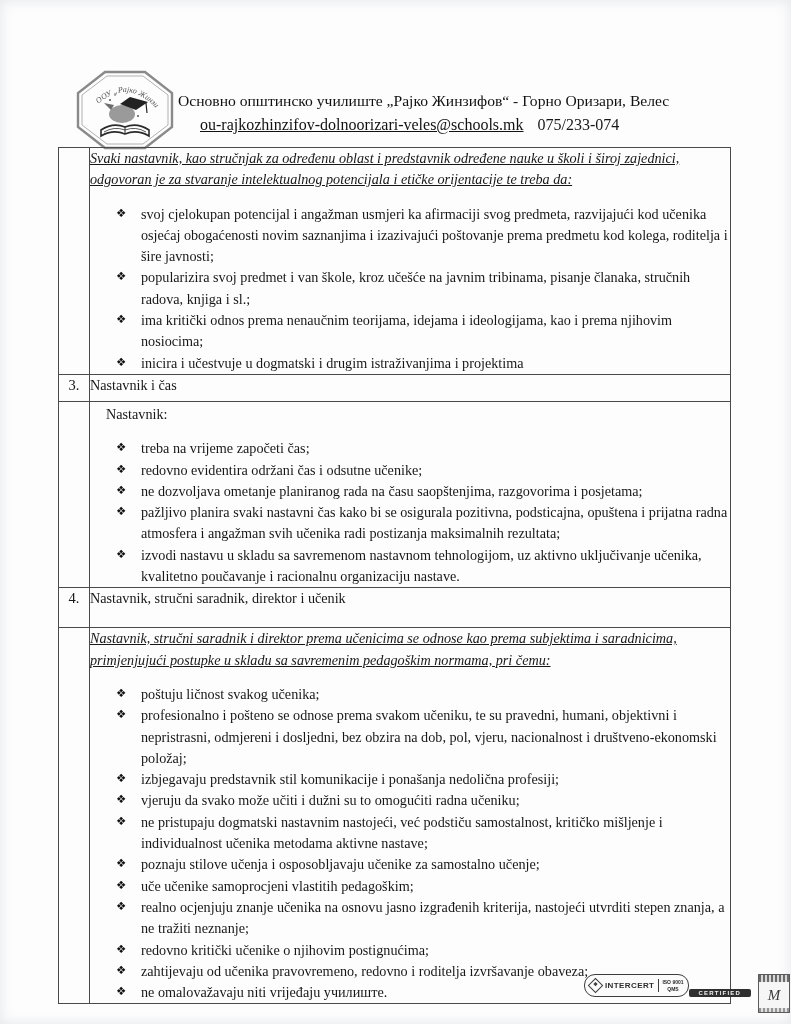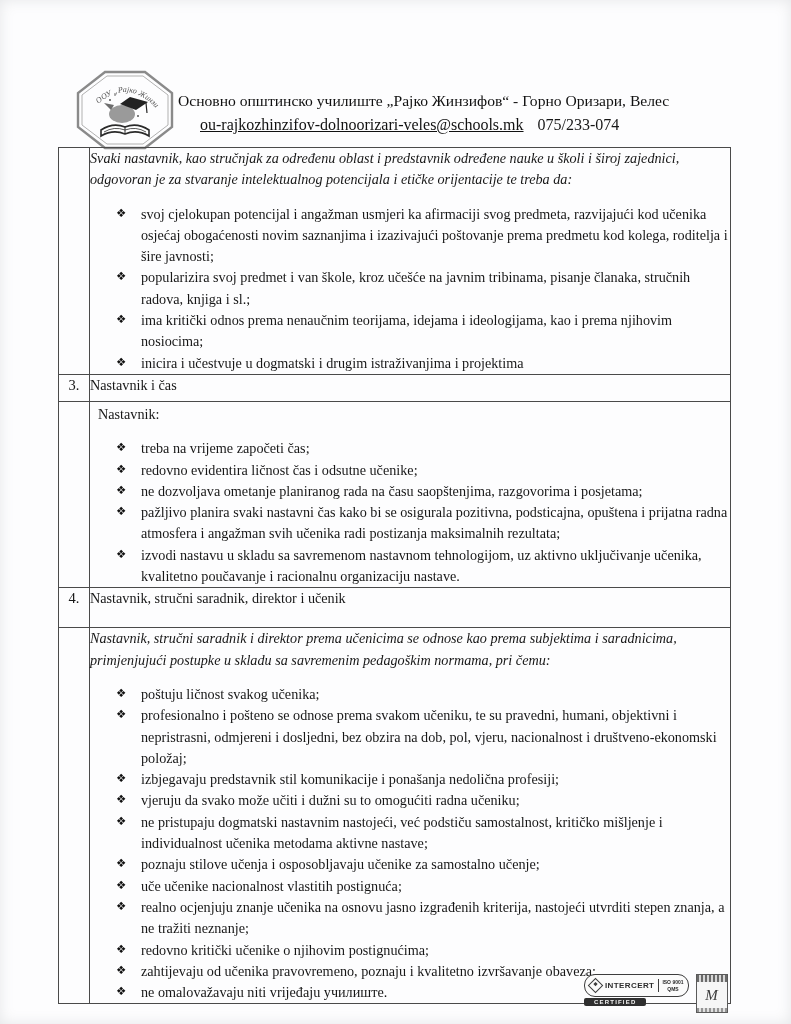--- a/index.html
+++ b/index.html
@@ -25,30 +25,30 @@
   table.doc{
     position:absolute;left:58px;top:147px;
     width:673px;border-collapse:collapse;
     font-size:14.2px;line-height:1.5;
   }
   table.doc{border:1.2px solid #4a4a4a;}
   table.doc td{vertical-align:top;border:1px solid #4a4a4a;padding:0;}
   td.num-cell{width:30px;text-align:center;padding-top:3px;font-size:14.5px;}
   td.content-cell{padding:4px 12px 6px 6px;}
   td.title-cell{padding:3px 8px 3px 6px;}
-  .intro{font-style:italic;margin:0 0 0 0;}
+  .intro{font-style:italic;margin:0 0 0 0;text-decoration:underline;}
   ul.bullets{list-style:none;margin:13px 0 0 0;padding:0 0 0 26px;}
   ul.bullets li{position:relative;padding-left:25px;margin:0;}
   .bullet-glyph{position:absolute;left:0;top:1px;font-size:11.5px;color:#111;}
-  .section-label{margin:2px 0 0 8px;}
+  .section-label{margin:2px 0 0 16px;}
   tr.r1{height:211px;} tr.r2{height:27px;} tr.r3{height:172px;}
   tr.r4{height:40px;} tr.r5{height:348px;padding-left:8px;}
   
   .stamps{position:absolute;top:974px;left:584px;display:flex;align-items:flex-start;gap:7px;}
-  .intercert{display:flex;flex-direction:column;align-items:flex-start;}
+  .intercert{display:flex;flex-direction:row;align-items:flex-end;}
   .badge{
     display:flex;align-items:center;
     border:1.6px solid #3d3d3d;border-radius:11px;
     height:21px;padding:0 4px 0 3px;background:#fbfbfb;
     font-family:"Liberation Sans","DejaVu Sans",sans-serif;
   }
   .diamond-icon{
     width:9px;height:9px;border:1.4px solid #3d3d3d;transform:rotate(45deg);
     margin:0 4px 0 2px;position:relative;flex:0 0 auto;
   }
@@ -125,21 +125,21 @@
     <tr class="r2">
       <td class="num-cell">3.</td>
       <td class="title-cell">Nastavnik i čas</td>
     </tr>
     <tr class="r3">
       <td class="num-cell"></td>
       <td class="content-cell">
         <p class="section-label">Nastavnik:</p>
         <ul class="bullets">
               <li><span class="bullet-glyph">❖</span><span>treba na vrijeme započeti čas;</span></li>
-              <li><span class="bullet-glyph">❖</span><span>redovno evidentira ličnost čas i odsutne učenike;</span></li>
+              <li><span class="bullet-glyph">❖</span><span>redovno evidentira održani čas i odsutne učenike;</span></li>
               <li><span class="bullet-glyph">❖</span><span>ne dozvoljava ometanje planiranog rada na času saopštenjima, razgovorima i posjetama;</span></li>
               <li><span class="bullet-glyph">❖</span><span>pažljivo planira svaki nastavni čas kako bi se osigurala pozitivna, podsticajna, opuštena i prijatna radna atmosfera i angažman svih učenika radi postizanja maksimalnih rezultata;</span></li>
               <li><span class="bullet-glyph">❖</span><span>izvodi nastavu u skladu sa savremenom nastavnom tehnologijom, uz aktivno uključivanje učenika, kvalitetno poučavanje i racionalnu organizaciju nastave.</span></li>
             </ul>
       </td>
     </tr>
     <tr class="r4">
       <td class="num-cell">4.</td>
       <td class="title-cell">Nastavnik, stručni saradnik, direktor i učenik</td>
     </tr>
@@ -147,24 +147,24 @@
       <td class="num-cell"></td>
       <td class="content-cell">
         <p class="intro">Nastavnik, stručni saradnik i direktor prema učenicima se odnose kao prema subjektima i saradnicima, primjenjujući postupke u skladu sa savremenim pedagoškim normama, pri čemu:</p>
         <ul class="bullets">
               <li><span class="bullet-glyph">❖</span><span>poštuju ličnost svakog učenika;</span></li>
               <li><span class="bullet-glyph">❖</span><span>profesionalno i pošteno se odnose prema svakom učeniku, te su pravedni, humani, objektivni i nepristrasni, odmjereni i dosljedni, bez obzira na dob, pol, vjeru, nacionalnost i društveno-ekonomski položaj;</span></li>
               <li><span class="bullet-glyph">❖</span><span>izbjegavaju predstavnik stil komunikacije i ponašanja nedolična profesiji;</span></li>
               <li><span class="bullet-glyph">❖</span><span>vjeruju da svako može učiti i dužni su to omogućiti radna učeniku;</span></li>
               <li><span class="bullet-glyph">❖</span><span>ne pristupaju dogmatski nastavnim nastojeći, već podstiču samostalnost, kritičko mišljenje i individualnost učenika metodama aktivne nastave;</span></li>
               <li><span class="bullet-glyph">❖</span><span>poznaju stilove učenja i osposobljavaju učenike za samostalno učenje;</span></li>
-              <li><span class="bullet-glyph">❖</span><span>uče učenike nacionalnost vlastitih postignuća;</span></li>
+              <li><span class="bullet-glyph">❖</span><span>uče učenike samoprocjeni vlastitih pedagoškim;</span></li>
               <li><span class="bullet-glyph">❖</span><span>realno ocjenjuju znanje učenika na osnovu jasno izgrađenih kriterija, nastojeći utvrditi stepen znanja, a ne tražiti neznanje;</span></li>
               <li><span class="bullet-glyph">❖</span><span>redovno kritički učenike o njihovim postignućima;</span></li>
-              <li><span class="bullet-glyph">❖</span><span>zahtijevaju od učenika pravovremeno, poznaju i kvalitetno izvršavanje obaveza;</span></li>
+              <li><span class="bullet-glyph">❖</span><span>zahtijevaju od učenika pravovremeno, redovno i roditelja izvršavanje obaveza;</span></li>
               <li><span class="bullet-glyph">❖</span><span>ne omalovažavaju niti vrijeđaju училиште.</span></li>
             </ul>
       </td>
     </tr>
   </tbody>
     </table>
 
   <div class="stamps">
     <div class="intercert">
       <div class="badge">

